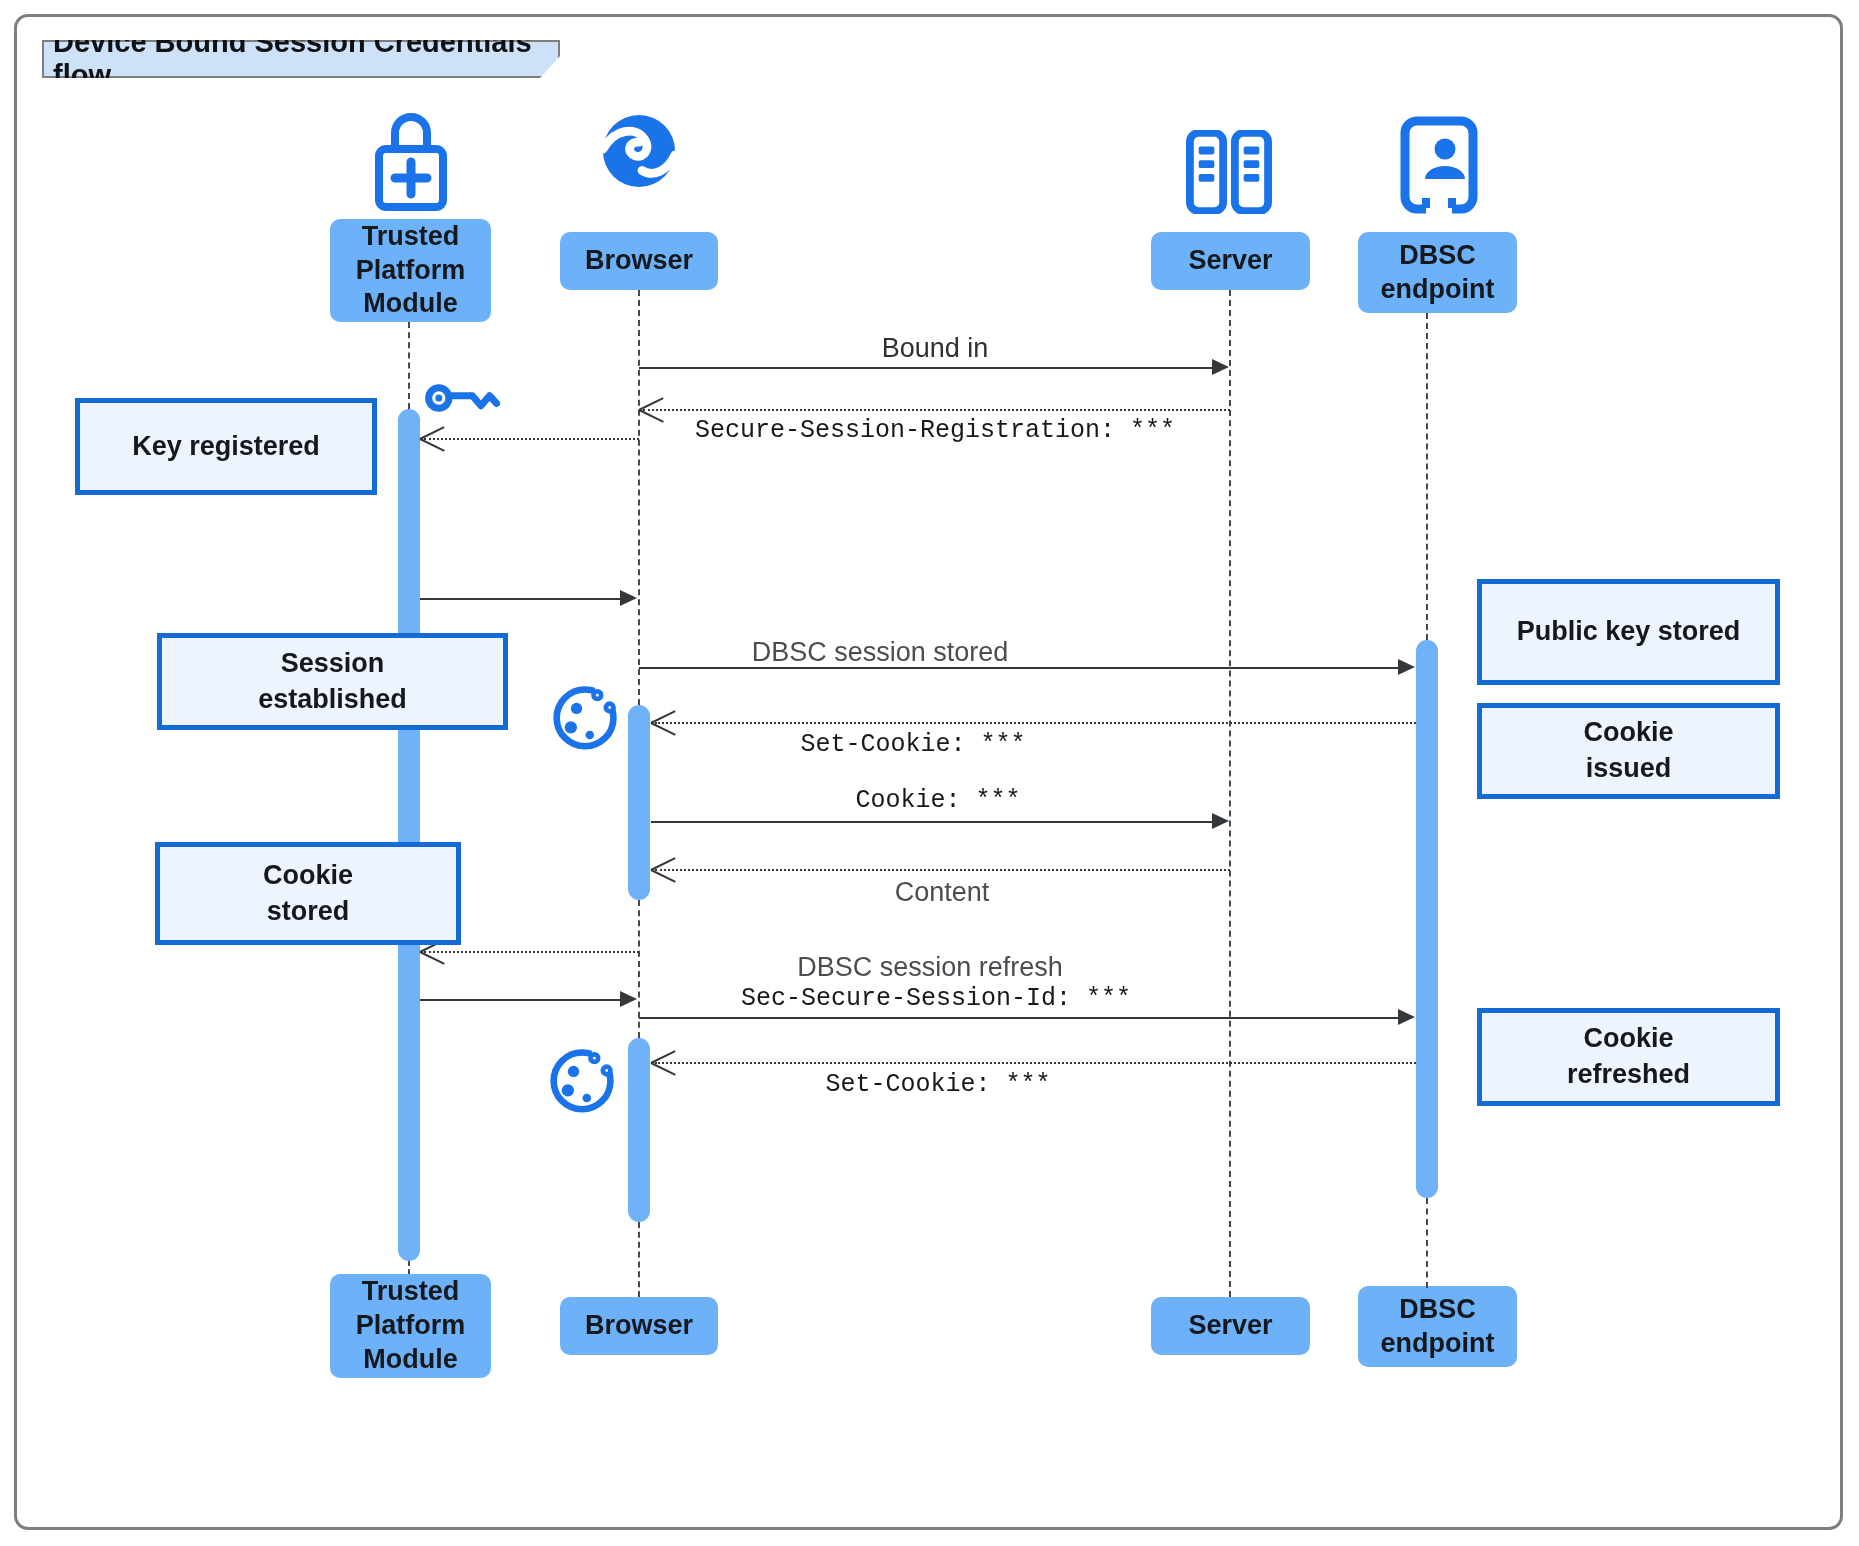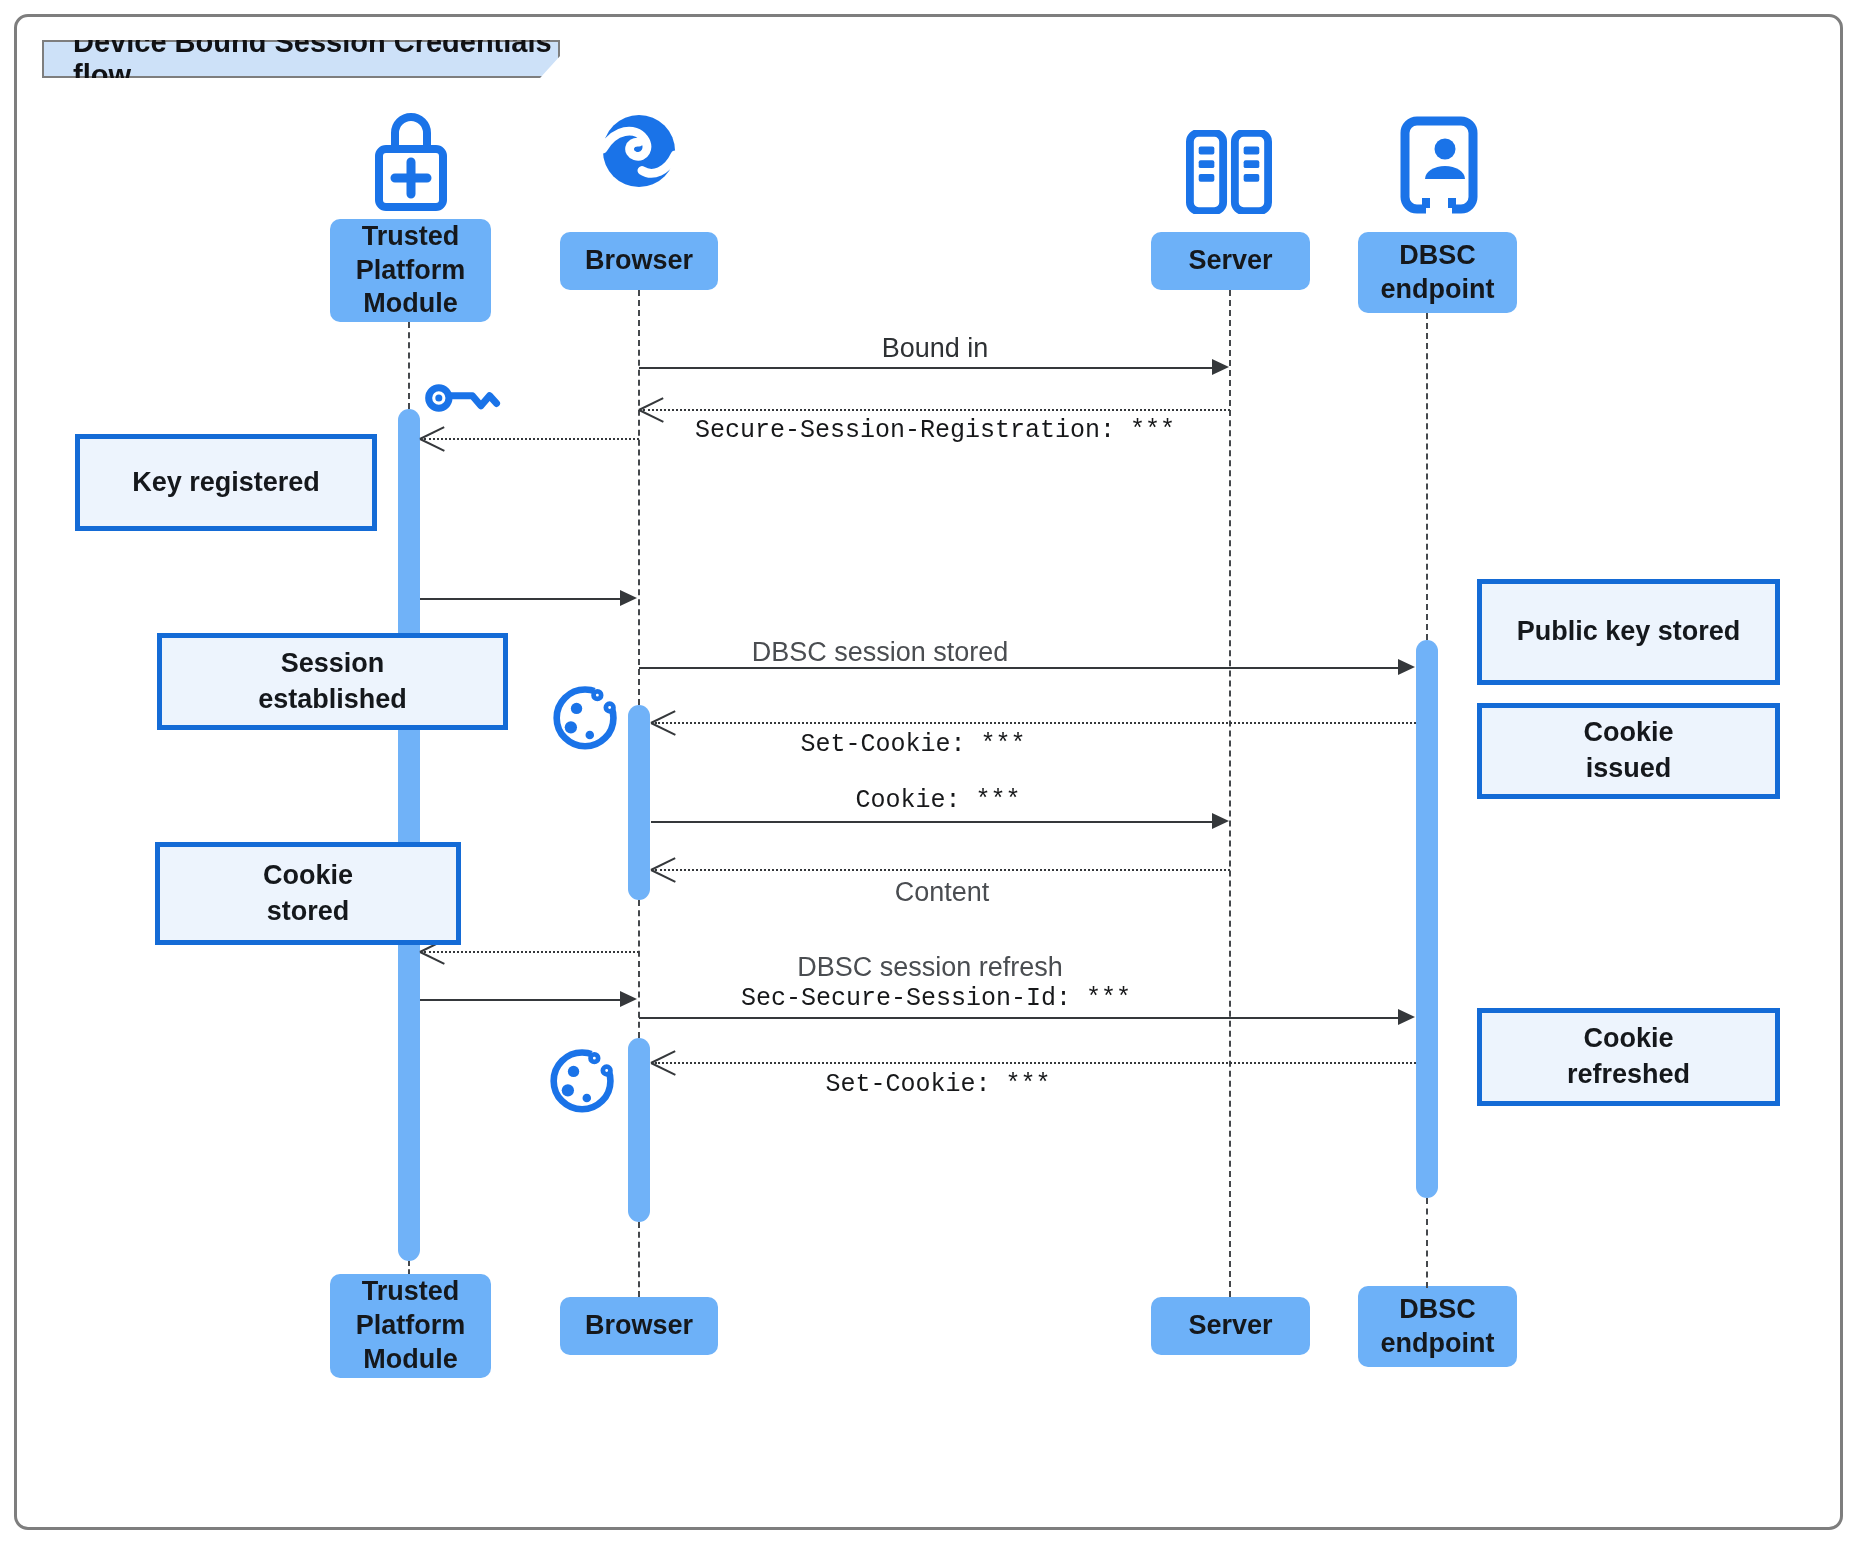--- a/index.html
+++ b/index.html
@@ -3,21 +3,21 @@
 <meta charset="utf-8">
 <style>
   html,body{margin:0;padding:0;background:#fff;}
   #canvas{position:relative;width:1859px;height:1546px;background:#fff;overflow:hidden;
           font-family:"Liberation Sans",sans-serif;}
   .frame{position:absolute;left:14px;top:14px;width:1829px;height:1516px;
          border:3px solid #7e7e7e;border-radius:14px;box-sizing:border-box;}
   .tab{position:absolute;left:42px;top:40px;width:518px;height:38px;background:#cde1f8;
        border:2px solid #7e7e7e;box-sizing:border-box;
        clip-path:polygon(0 0,100% 0,100% 42%,calc(100% - 20px) 100%,0 100%);
-       display:flex;align-items:center;padding-left:29px;
+       display:flex;align-items:center;padding-left:9px;
        font:700 29px "Liberation Sans",sans-serif;color:#101114;}
   .pb{position:absolute;background:#6db1f8;border-radius:10px;display:flex;flex-direction:column;
       align-items:center;justify-content:center;font:700 27px/1.25 "Liberation Sans",sans-serif;
       color:#15181c;text-align:center;}
   .note{position:absolute;background:#edf4fd;border:5px solid #146bd6;box-sizing:border-box;
         display:flex;flex-direction:column;align-items:center;justify-content:center;
         font:700 27px/1.32 "Liberation Sans",sans-serif;color:#15181c;text-align:center;z-index:6;}
   .ll{position:absolute;width:0;border-left:2.5px dashed #45484c;z-index:1;}
   .bar{position:absolute;width:22px;background:#70b2f8;border-radius:11px;z-index:2;}
   .sl{position:absolute;height:0;border-top:2.2px solid #35383b;z-index:3;}
@@ -211,21 +211,21 @@
   <div class="sl" style="left:639px;top:1017px;width:761px;"></div>
   <div class="fh" style="left:1398px;top:1009px;"></div>
 
   <div class="dl" style="left:655px;top:1062px;width:761px;"></div>
   <div class="oh" style="left:651px;top:1049px;">
       <i class="u"></i>
       <i class="d"></i>
     </div>
   <div class="ml mono" style="left:788px;top:1070px;width:300px;">Set-Cookie: ***</div>
 
-  <div class="note" style="left:75px;top:398px;width:302px;height:97px;margin-top:36px;">
+  <div class="note" style="left:75px;top:398px;width:302px;height:97px;">
     <span>Key registered</span>
   </div>
   <div class="note" style="left:157px;top:633px;width:351px;height:97px;">
     <span>Session</span>
     <span>established</span>
   </div>
   <div class="note" style="left:155px;top:842px;width:306px;height:103px;">
     <span>Cookie</span>
     <span>stored</span>
   </div>

